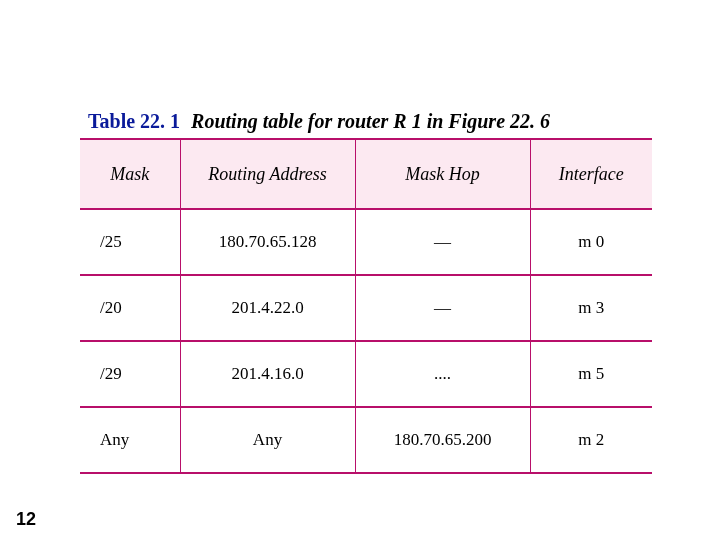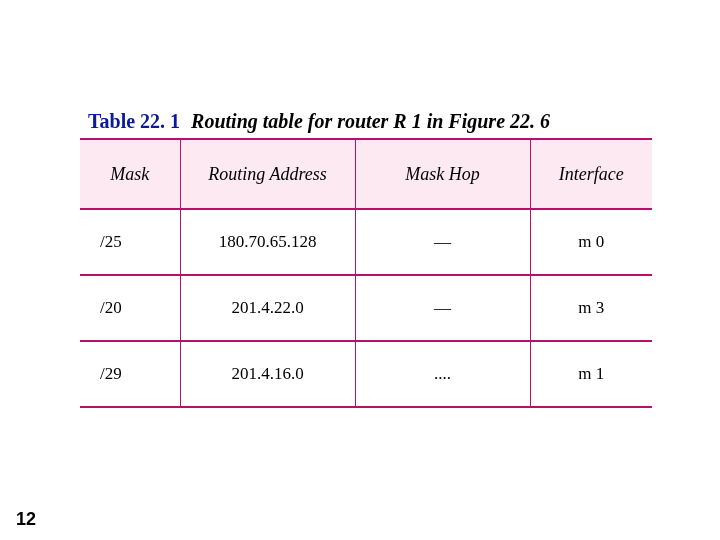--- a/index.html
+++ b/index.html
@@ -120,20 +120,26 @@
         <tr>
           <td class="mask">/20</td>
           <td>201.4.22.0</td>
           <td>—</td>
           <td>m 3</td>
         </tr>
         <tr>
           <td class="mask">/29</td>
           <td>201.4.16.0</td>
           <td>....</td>
-          <td>m 1</td>
+          <td>m 5</td>
+        </tr>
+        <tr>
+          <td class="mask">Any</td>
+          <td>Any</td>
+          <td>180.70.65.200</td>
+          <td>m 2</td>
         </tr>
       </tbody>
     </table>
   </div>
 
   <div class="page-number">12</div>
 </div>
 
 </body></html>

